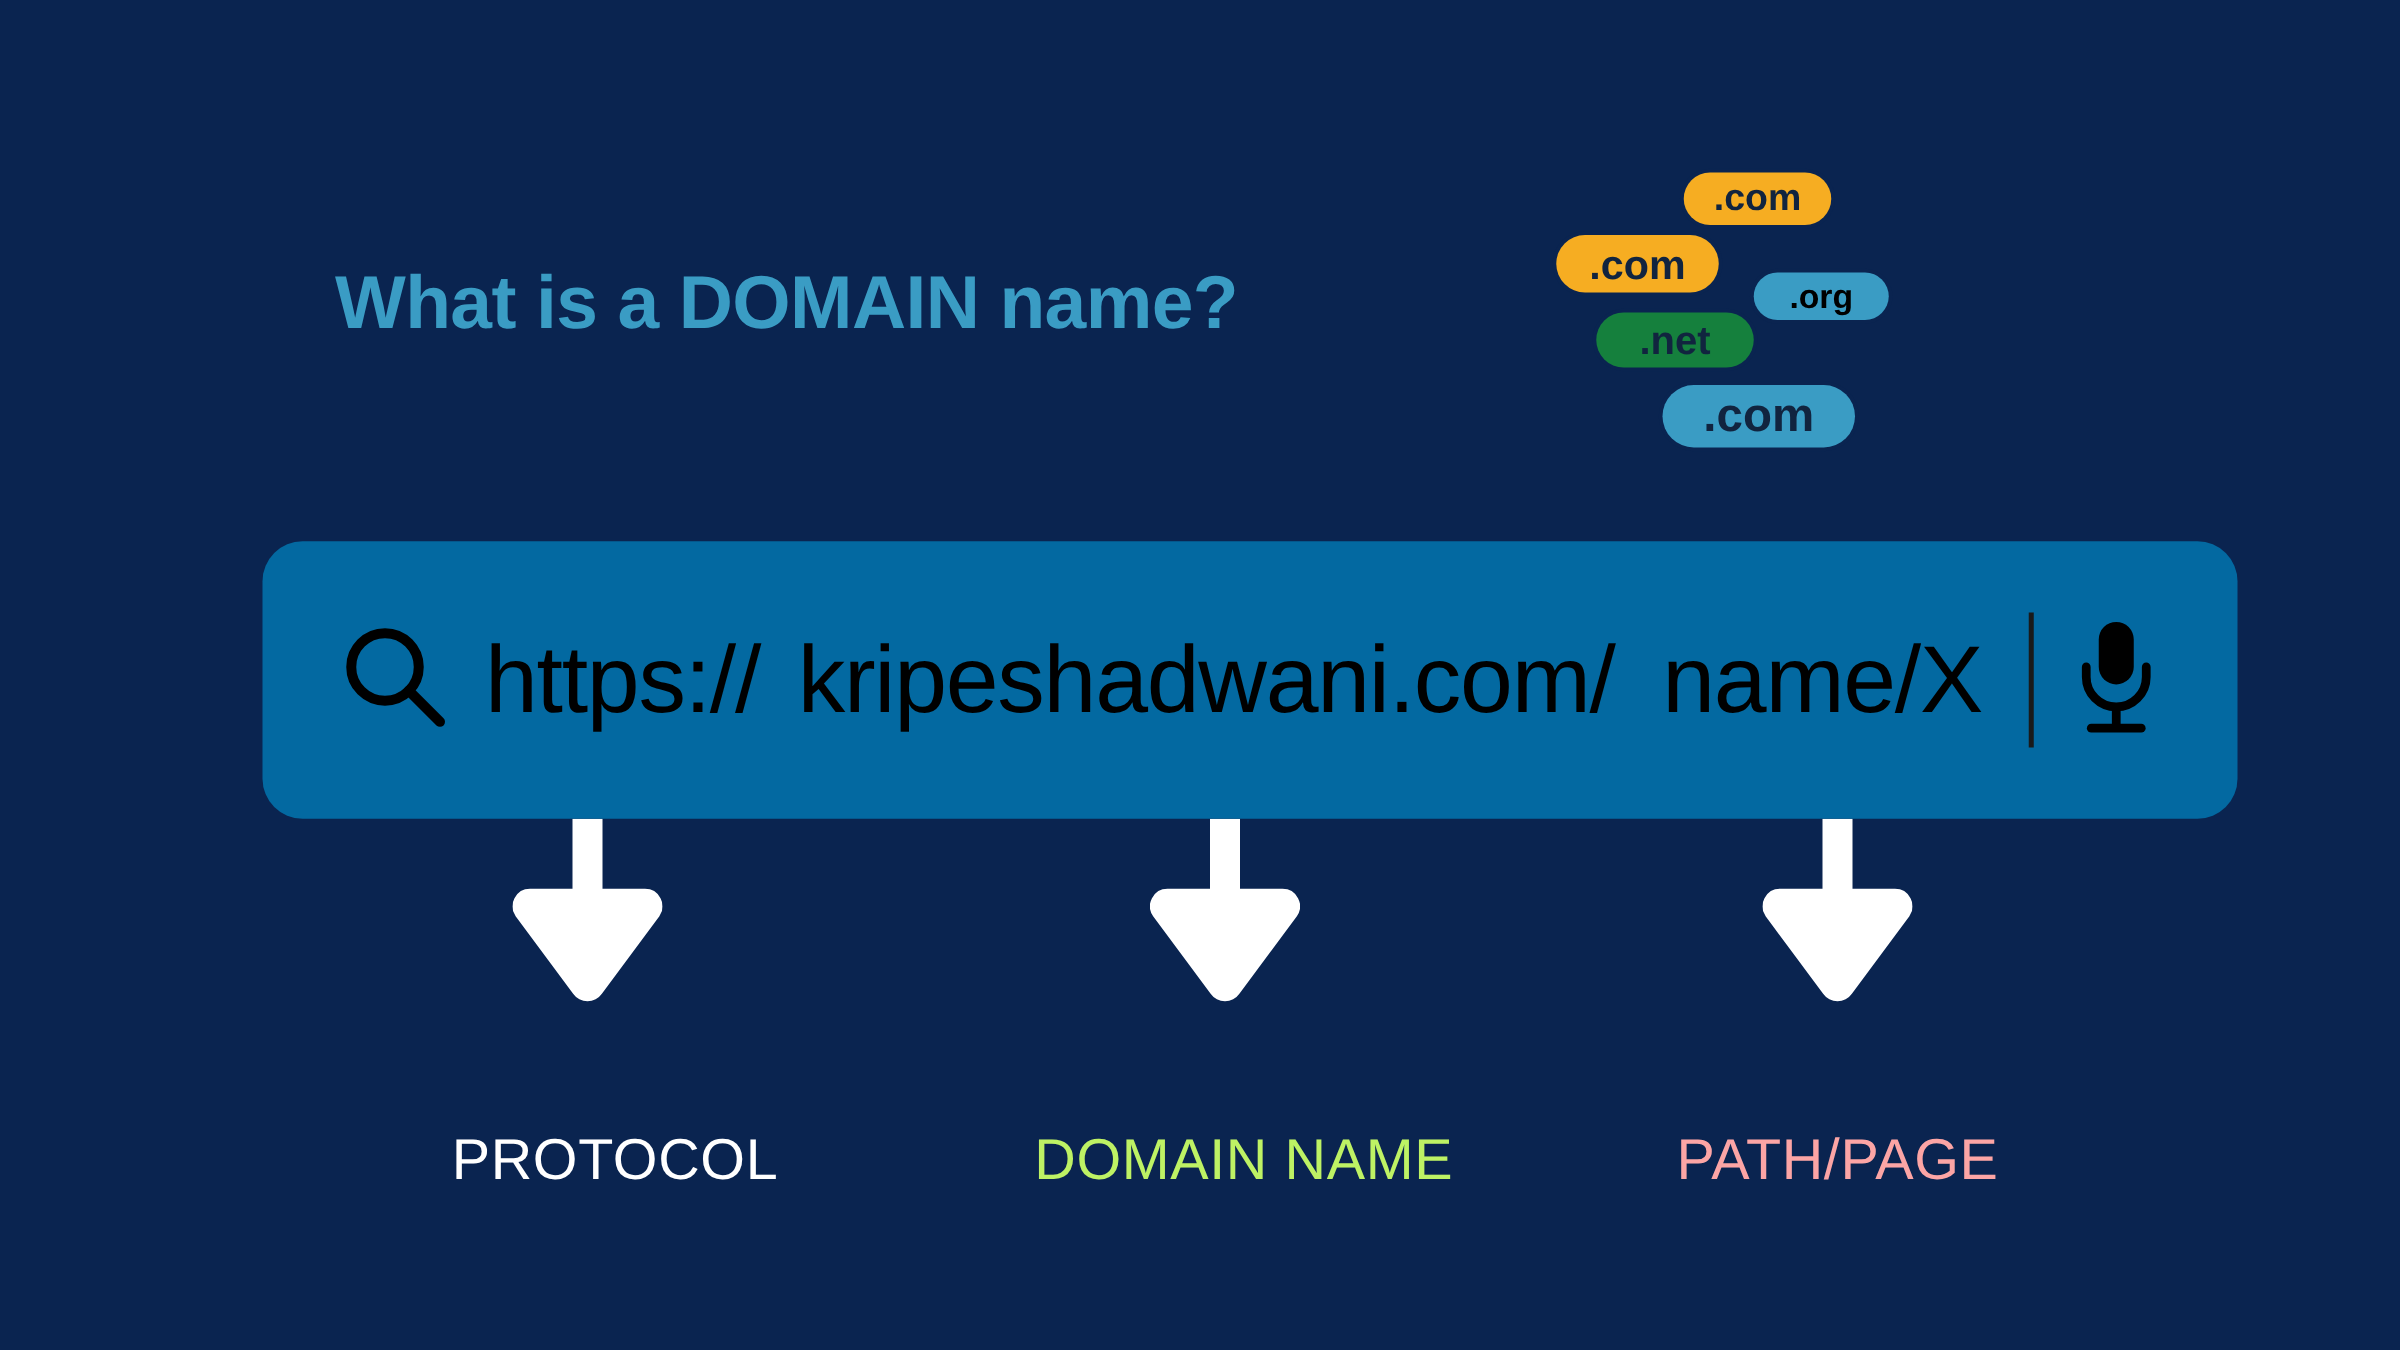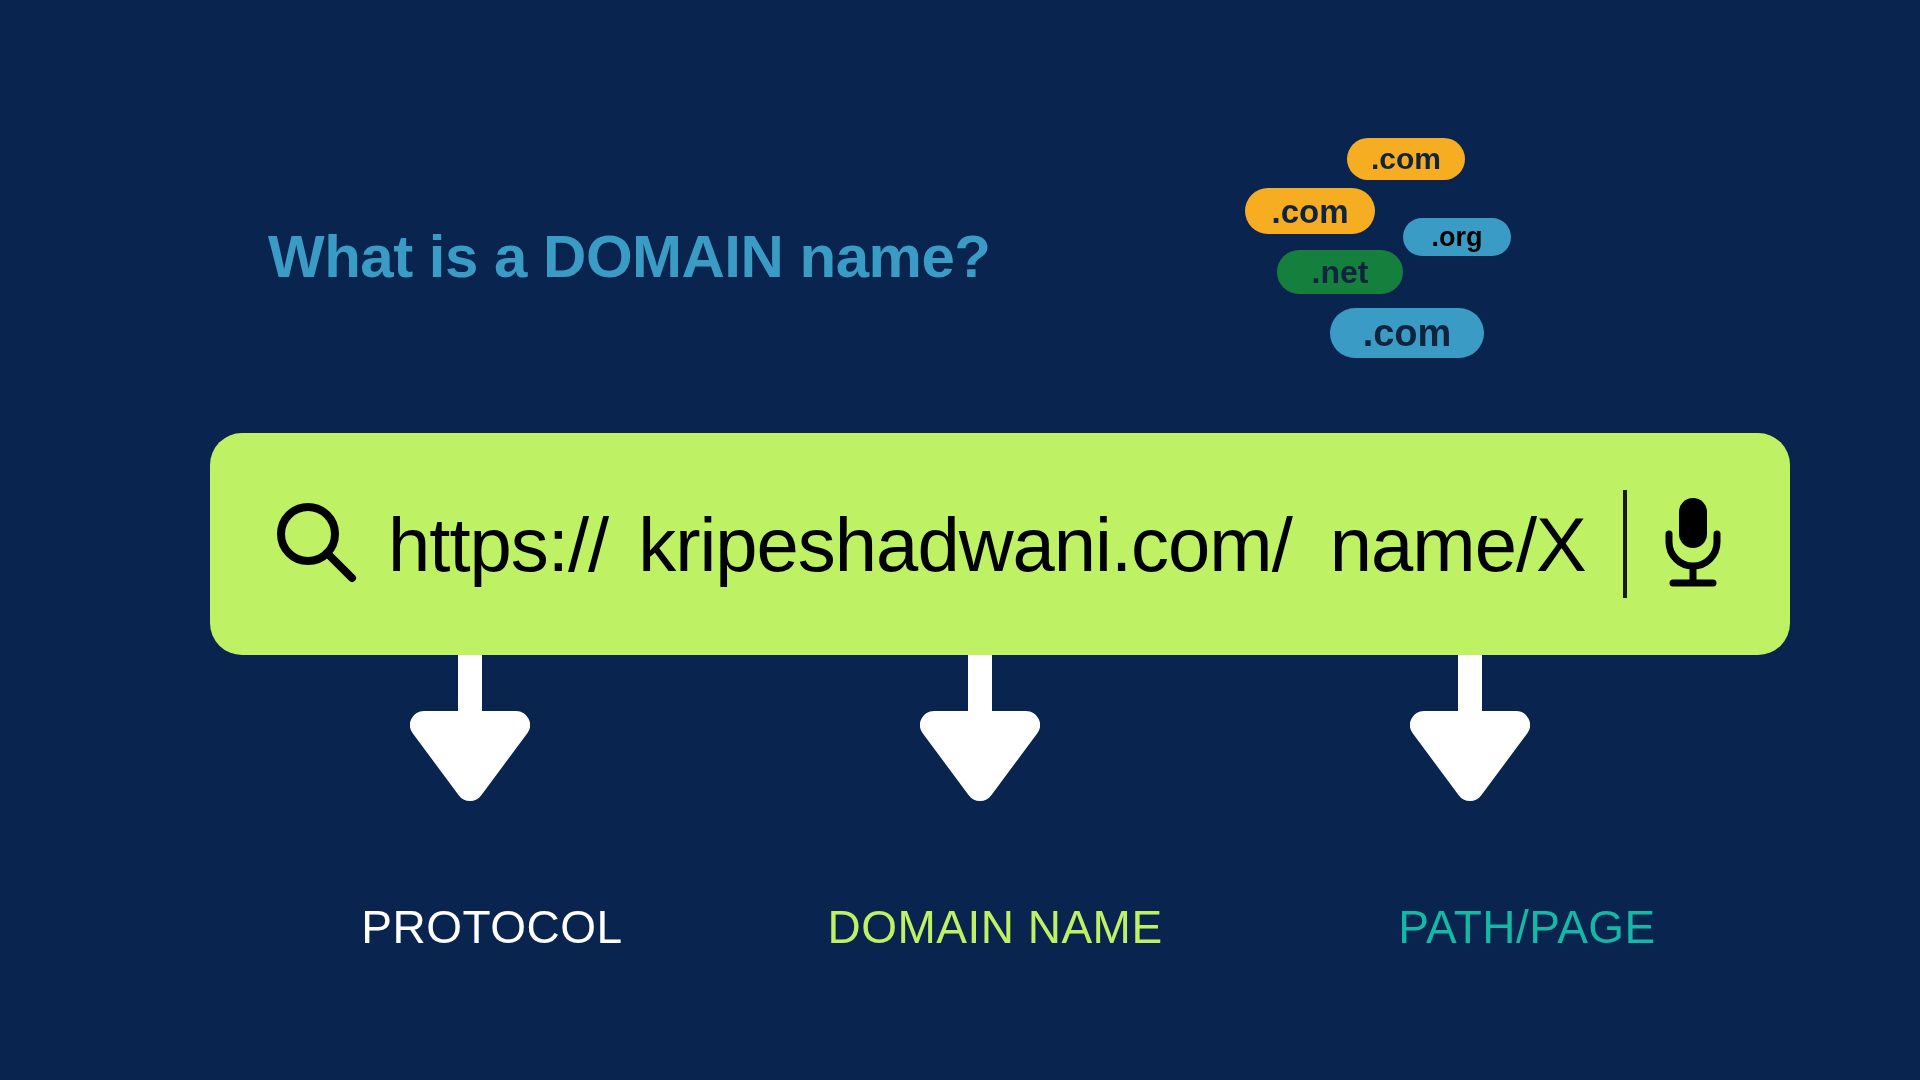--- a/index.html
+++ b/index.html
@@ -10,21 +10,21 @@
   }
   #stage {
     position:relative;
     width:1920px; height:1080px;
     background:#0a2450;
   }
 
   
   #title {
     position:absolute;
-    left:268px; top:256px;
+    left:268px; top:242px;
     transform:translateY(-50%);
     font-size:60px;
     font-weight:bold;
     letter-spacing:-0.5px;
     color:#3a9cc4;
     white-space:nowrap;
   }
 
   
   .badge {
@@ -40,21 +40,21 @@
     box-shadow:0 0 0 3px #0a2450;
   }
   .badge.orange { background:#f6ad22; }
   .badge.blue   { background:#3a9cc4; }
 
   
   #searchbar {
     position:absolute;
     left:210px; top:433px;
     width:1580px; height:222px;
-    background:#bef264;
+    background:#0369a1;
     border-radius:32px;
   }
   #search-icon {
     position:absolute;
     left:60px; top:50%;
     transform:translateY(-50%);
   }
   #url {
     position:absolute;
     left:178px; top:50%;
@@ -161,16 +161,16 @@
         <svg width="120" height="150" viewBox="0 0 120 150">
           <rect x="48" y="0" width="24" height="62" fill="#ffffff"></rect>
           <path d="M14 56 h92 a14 14 0 0 1 11.5 22 L71.5 140 a14 14 0 0 1 -23 0 L2.5 78 A14 14 0 0 1 14 56 z" fill="#ffffff"></path>
         </svg>
       </div>
     </div>
 
   <div id="legend">
       <div class="leg-label" style="left: 492px; color: #ffffff;">PROTOCOL</div>
       <div class="leg-label" style="left: 995px; color: #bef264;">DOMAIN NAME</div>
-      <div class="leg-label" style="left: 1527px; color: #14b8a6;">PATH/PAGE</div>
+      <div class="leg-label" style="left: 1470px; color: #fca5a5;">PATH/PAGE</div>
     </div>
 
 </div>
 
 </body></html>

